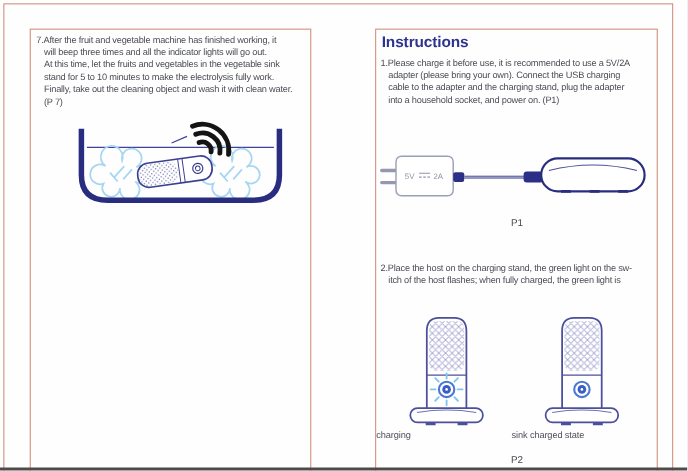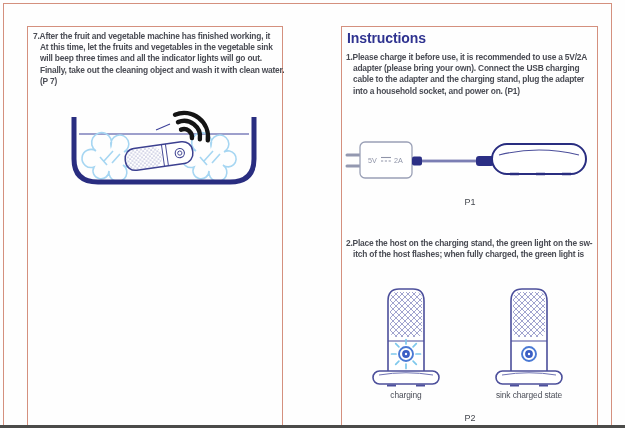--- a/index.html
+++ b/index.html
@@ -16,31 +16,31 @@
     position:absolute;top:26px;height:420px;
     border:1.2px solid #d4907e;box-sizing:border-box;background:#fefefe;
   }
   .panel-left{left:27px;width:256px;}
   .panel-right{left:341px;width:257px;}
   .bottom-edge{
     position:absolute;left:0;top:425px;width:625px;height:3px;
     background:#4b4b49;z-index:5;
   }
   .textblock{position:absolute;font-size:8.4px;line-height:11.2px;color:#4b4d55;}
-  .ln{display:block;white-space:nowrap;letter-spacing:-0.2px;font-weight:bold;}
+  .ln{display:block;white-space:nowrap;letter-spacing:-0.2px;}
   .ln.cont{margin-left:7px;}
   .heading{
     position:absolute;left:5px;top:3px;font-size:14px;font-weight:bold;
     color:#2f3390;letter-spacing:-0.1px;
   }
   .fig-label{
     position:absolute;text-align:center;font-size:9px;color:#45484f;
   }
   .art{position:absolute;}
-  .dev-fig{position:absolute;width:128px;text-align:center;}
+  .dev-fig{position:absolute;width:128px;}
   .dev-fig svg{display:block;margin:0 auto;}
   .dev-caption{font-size:8.4px;color:#4b4e58;margin-top:1px;letter-spacing:-0.1px;}
 </style>
 </head>
 <body>
 
 <svg width="0" height="0" style="position:absolute" aria-hidden="true">
   <defs>
     <pattern id="dots" width="4" height="4" patternUnits="userSpaceOnUse">
       <circle cx="1" cy="1" r="0.55" fill="#4c4f9b"></circle>
@@ -52,22 +52,23 @@
   </defs>
 </svg>
 
 <div class="page">
   <div class="outer-border"></div>
   <div class="bottom-edge"></div>
 
   <div class="panel panel-left">
     <div class="textblock" style="left:5px;top:4px;">
       <span class="ln">7.After the fruit and vegetable machine has finished working, it</span>
+      <span class="ln cont">will beep three times and all the indicator lights will go out.</span>
       <span class="ln cont">At this time, let the fruits and vegetables in the vegetable sink</span>
-      <span class="ln cont">will beep three times and all the indicator lights will go out.</span>
+      <span class="ln cont">stand for 5 to 10 minutes to make the electrolysis fully work.</span>
       <span class="ln cont">Finally, take out the cleaning object and wash it with clean water.</span>
       <span class="ln cont">(P 7)</span>
     </div>
 
     <svg class="art" style="left:36px;top:82px;" width="200" height="95" viewBox="0 0 200 95">
 
       <path d="M15,25 H185" stroke="#3d419a" stroke-width="1.2" fill="none"></path>
       <path d="M92,21 L106,15" stroke="#3d419a" stroke-width="1.1" fill="none"></path>
 
       <g id="veg-cloud" stroke="#a6d6f2" stroke-width="1.6" fill="none">

